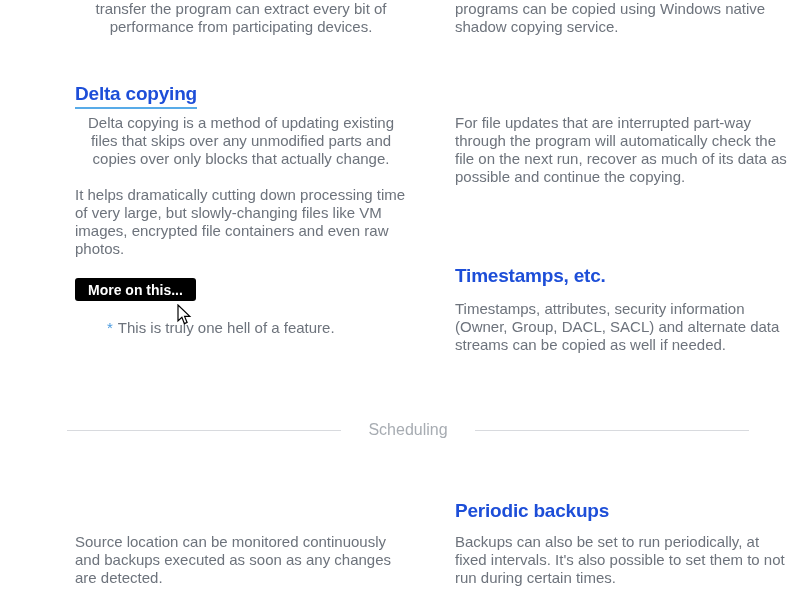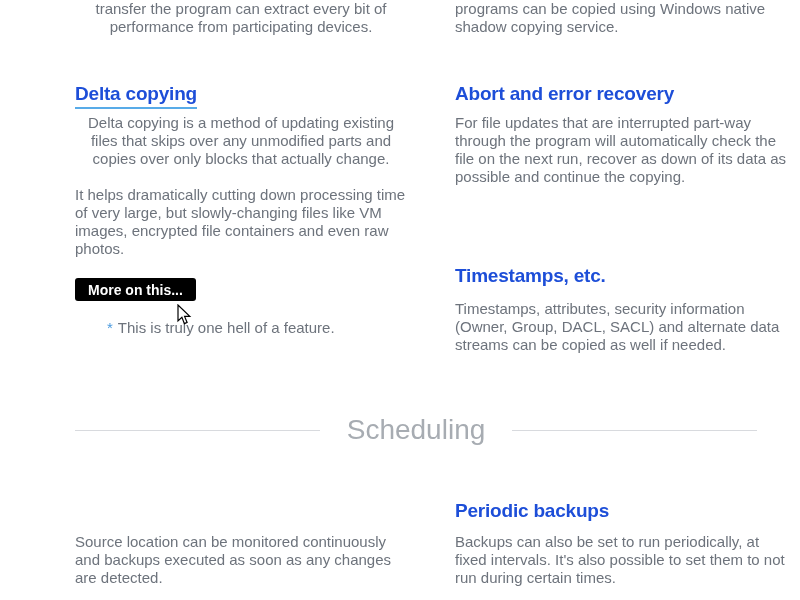--- a/index.html
+++ b/index.html
@@ -29,23 +29,23 @@
     background:#000000; color:#ffffff;
     font-family:"Liberation Sans", sans-serif;
     font-size:14px; font-weight:bold;
     border:none; border-radius:3px;
     height:23px; padding:0 13px;
     cursor:pointer;
   }
   .note { font-size:15px; line-height:18px; color:#6d737c;margin-left:32px; }
   .note .star { color:#4a9ade; margin-right:5px; }
   .divider {
-    position:absolute; top:417px; left:75px; width:682px; height:26px;
+    position:absolute; top:417px; left:67px; width:682px; height:26px;
     display:flex; align-items:center;
-    color:#a7acb2; font-size:28px; font-weight:normal;
+    color:#a7acb2; font-size:16px; font-weight:normal;
   }
   .divider .line { flex:1 1 auto; height:1px; background:#d8dade; }
   .divider .label { flex:0 0 auto; padding:0 27px; }
   .cursor { position:absolute; left:176px; top:304px; width:16px; height:22px; }
 </style>
 </head>
 <body>
 
 <div id="screen">
 
@@ -57,22 +57,21 @@
   </h3>
   <p class="body block col-left" style="top:114px;text-align:center;">Delta copying is a method of updating existing files that skips over any unmodified parts and copies over only blocks that actually change.</p>
   <p class="body block col-left" style="top:186px;">It helps dramatically cutting down processing time of very large, but slowly-changing files like VM images, encrypted file containers and even raw photos.</p>
 
   <button class="btn">More on this...</button>
 
   <p class="note block col-left" style="top:319px;">
     <span class="star">*</span><span>This is truly one hell of a feature.</span>
   </p>
 
-  <h3 class="feature block col-right" style="top:83px;">Abort and error recovery</h3>
-  <p class="body block col-right" style="top:114px;">For file updates that are interrupted part-way through the program will automatically check the file on the next run, recover as down of its data as possible and continue the copying.</p>
+  <p class="body block col-right" style="top:114px;">For file updates that are interrupted part-way through the program will automatically check the file on the next run, recover as much of its data as possible and continue the copying.</p>
 
   <h3 class="feature block col-right" style="top:265px;">Timestamps, etc.</h3>
   <p class="body block col-right" style="top:300px;">Timestamps, attributes, security information (Owner, Group, DACL, SACL) and alternate data streams can be copied as well if needed.</p>
 
   <div class="divider">
     <span class="line"></span>
     <span class="label">Scheduling</span>
     <span class="line"></span>
   </div>
 

